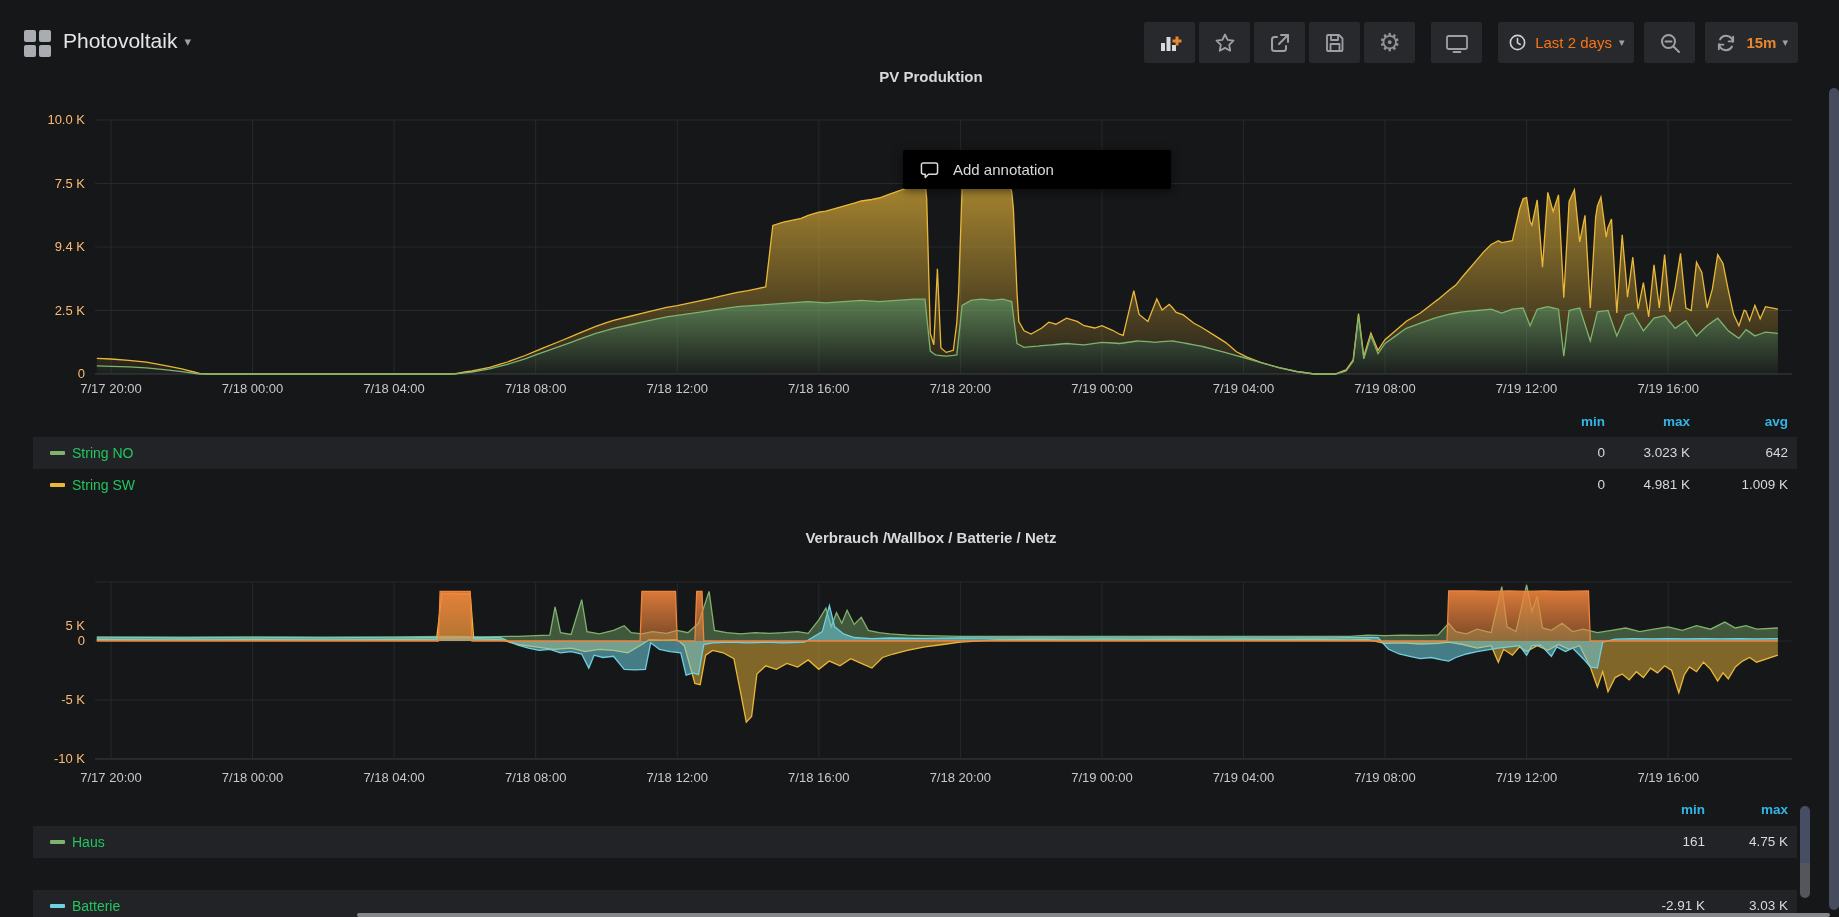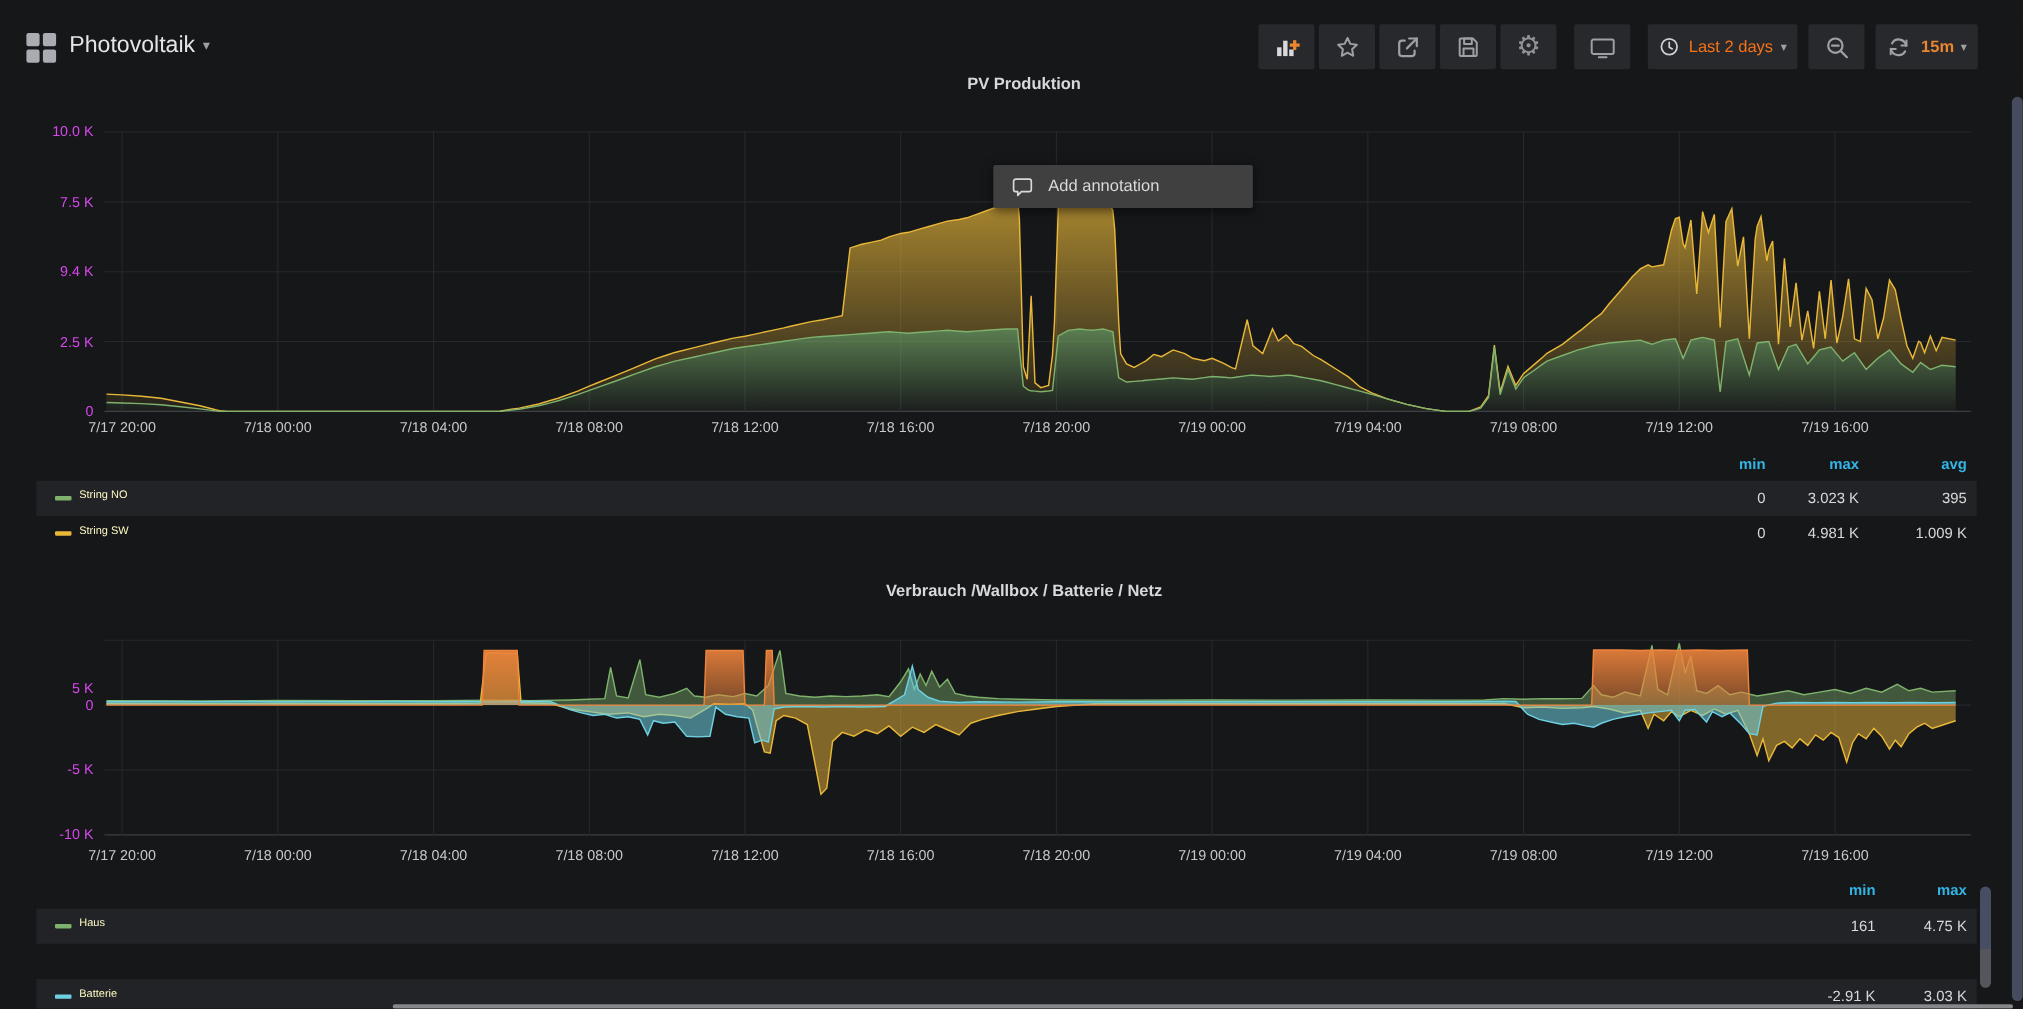--- a/index.html
+++ b/index.html
@@ -17,35 +17,35 @@
   .tbtn{height:41px;min-width:51px;background:#27292d;border-radius:2px;display:flex;align-items:center;
         justify-content:center;margin-left:4px;cursor:pointer;color:#9da1a6;padding:0 10px;box-sizing:border-box;}
   .tbtn svg{display:block}
   .tgap{width:12px}
   .tbtn .lbl{font-size:15px;color:#f97316;margin:0 7px 0 8px;white-space:nowrap;}
   .tbtn .caret{font-size:11px;color:#9da1a6;}
   .tbtn .refresh-lbl{font-size:15px;font-weight:700;color:#e9862e;margin:0 6px 0 9px;}
   .gear-glyph{font-size:25px;line-height:1;color:#8f9297;}
   
   .panel-title{position:absolute;left:0;width:1830px;text-align:center;font-size:15px;font-weight:700;color:#d8d9da;margin-left:16px;}
-  .axis-ylabel{position:absolute;width:80px;text-align:right;font-size:13px;color:#d946ef;}
+  .axis-ylabel{position:absolute;width:80px;text-align:right;font-size:13px;color:#fdba74;}
   .axis-xlabel{position:absolute;width:120px;text-align:center;font-size:13px;color:#c7c8ca;white-space:nowrap;}
   svg.chart{position:absolute;left:0;}
   
   .legend-head{position:absolute;left:33px;width:1764px;height:16px;}
   .legend-row{position:absolute;left:33px;width:1764px;height:32px;}
   .legend-row.alt{background:#212327;}
   .lg-swatch{position:absolute;left:17px;top:14px;width:15px;height:4px;border-radius:1px;}
-  .lg-name{position:absolute;left:39px;top:8px;font-size:10px;color:#fef9c3;}
+  .lg-name{position:absolute;left:39px;top:8px;font-size:14px;color:#22c55e;}
   .lg-col{position:absolute;top:8px;width:110px;text-align:right;font-size:13.5px;color:#d8d9da;}
   .lg-hcol{position:absolute;top:0;width:110px;text-align:right;font-size:13.5px;font-weight:700;color:#33b5e5;cursor:pointer;}
   .c-a{right:9px}.c-b{right:107px}.c-c{right:192px}
   .p2-a{right:9px}.p2-b{right:92px}
   
-  .popup{position:absolute;left:903px;top:150px;width:236px;height:39px;background:#404040;
+  .popup{position:absolute;left:903px;top:150px;width:268px;height:39px;background:#000000;
          border-radius:2px;box-shadow:0 2px 10px rgba(0,0,0,.55);display:flex;align-items:center;cursor:pointer;}
   .popup svg{margin:0 14px 0 17px;}
   .popup .ptext{font-size:15px;color:#d8d9da;}
   
   .vscroll{position:absolute;left:1829px;top:88px;width:10px;height:822px;background:#474b5e;border-radius:5px;}
   .legend-scroll{position:absolute;left:1800px;top:806px;width:10px;height:92px;border-radius:5px;
                  background:linear-gradient(#474d63 62%,#55565c 62%);}
   .hscroll{position:absolute;left:357px;top:913px;width:1473px;height:4px;background:#85878b;border-radius:2px;}
 </style>
 </head>
@@ -198,21 +198,21 @@
   <div class="legend-head" style="top:414px">
     <span class="lg-hcol c-c">min</span>
     <span class="lg-hcol c-b">max</span>
     <span class="lg-hcol c-a">avg</span>
   </div>
   <div class="legend-row alt" style="top:437px">
     <span class="lg-swatch" style="background-color: rgb(126, 178, 109);"></span>
     <span class="lg-name">String NO</span>
     <span class="lg-col c-c">0</span>
     <span class="lg-col c-b">3.023 K</span>
-    <span class="lg-col c-a">395</span>
+    <span class="lg-col c-a">642</span>
   </div>
   <div class="legend-row" style="top:469px">
     <span class="lg-swatch" style="background-color: rgb(234, 184, 57);"></span>
     <span class="lg-name">String SW</span>
     <span class="lg-col c-c">0</span>
     <span class="lg-col c-b">4.981 K</span>
     <span class="lg-col c-a">1.009 K</span>
   </div>
 
   <div class="panel-title" style="top:529px">Verbrauch /Wallbox / Batterie / Netz</div>

